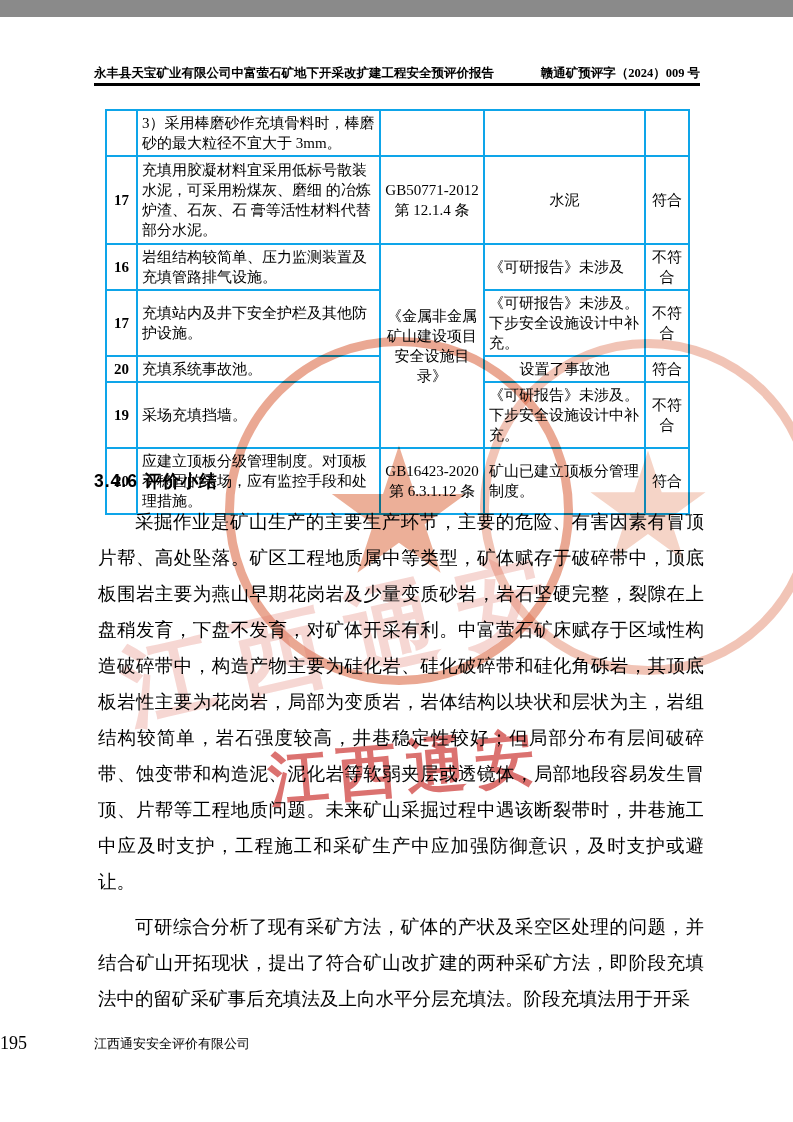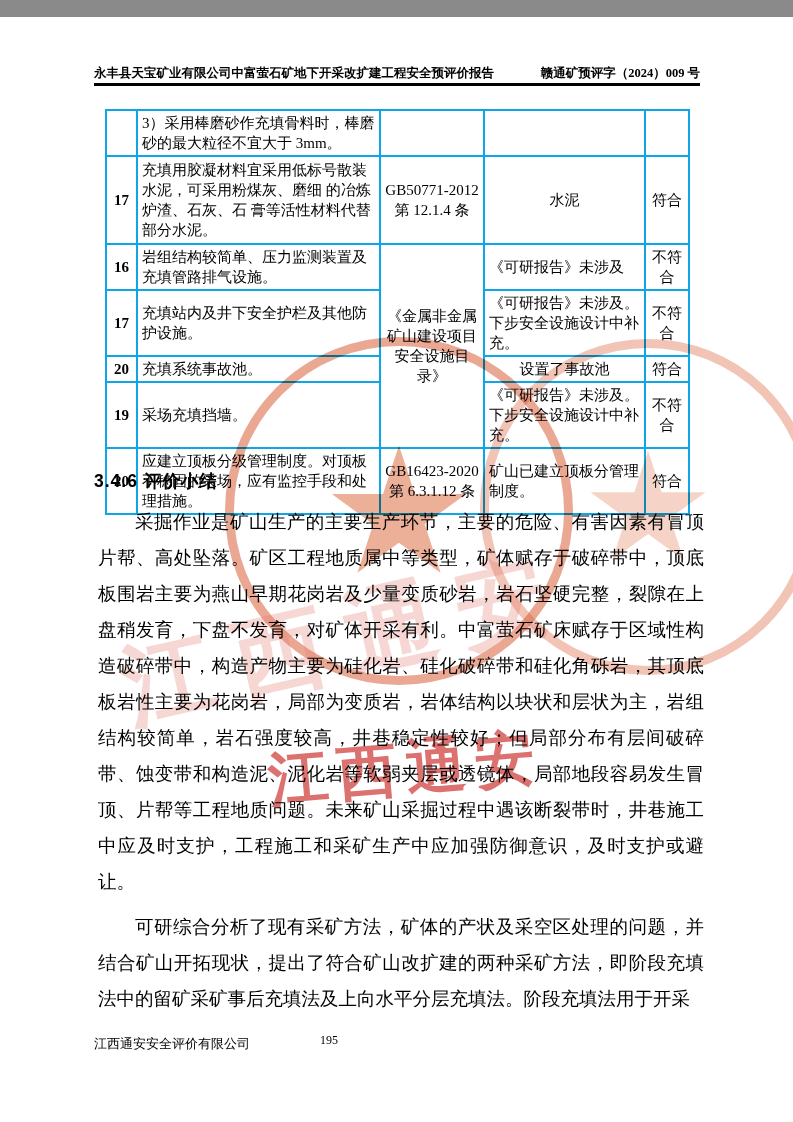--- a/index.html
+++ b/index.html
@@ -62,21 +62,21 @@
   }
   .body-text p { margin: 0; text-indent: 2em; }
   .body-text p + p { margin-top: 9px; }
 
   
   .footer {
     position: absolute; left: 0; top: 1016px; width: 642px; height: 20px;
     font-size: 13px;
   }
   .footer .company { position: absolute; left: 94px; top: 2px; }
-  .footer .page-num { position: absolute; left: 0; width: 100%; text-align: center; top: 0; font-size: 12px; padding-left: 8px; }
+  .footer .page-num { position: absolute; left: 0; width: 100%; top: 0; font-size: 18px; }
 
   
   .watermark { position: absolute; inset: 0; pointer-events: none; mix-blend-mode: multiply; }
   .seal {
     position: absolute; border-radius: 50%;
     display: flex; align-items: center; justify-content: center;
   }
   .seal-1 {
     left: 225px; top: 320px; width: 330px; height: 330px;
     border: 9px solid rgba(213, 82, 40, 0.50);

